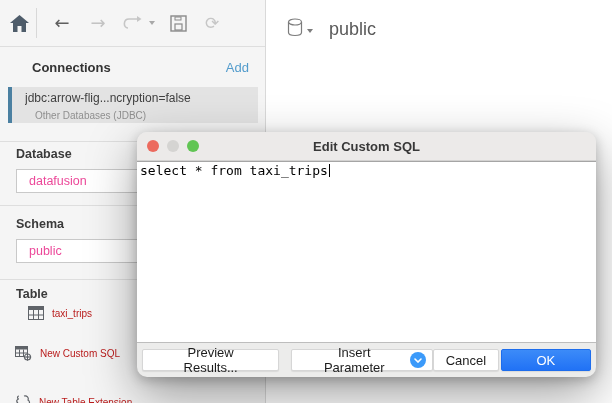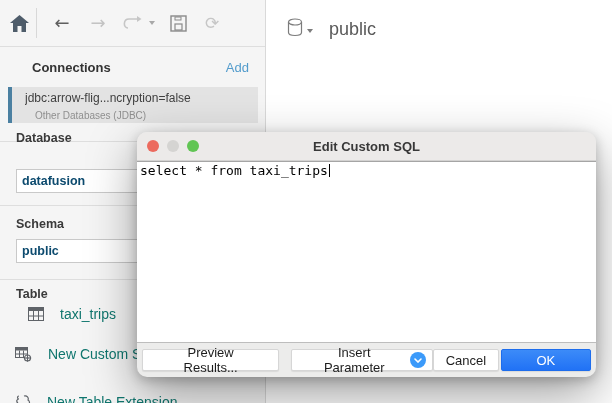--- a/index.html
+++ b/index.html
@@ -27,24 +27,24 @@
   .add-link { font-size:13px; color:#539ccc; cursor:pointer; }
 
   .conn-item { position:absolute; left:8px; top:87px; width:250px; height:36px;
                background:#e3e3e3; border-left:4px solid #4b80a1; padding:4px 4px 0 13px; }
   .conn-item-title { font-size:12px; color:#3f3f3f; white-space:nowrap; overflow:hidden; }
   .conn-item-sub { font-size:10px; color:#8f8f8f; padding-left:10px; margin-top:5px; }
 
   .sb-divider { position:absolute; left:0; width:266px; height:1px; background:#dedede; }
   .sb-label { position:absolute; left:16px; font-size:12.5px; font-weight:bold; color:#3a3a3a; }
   .sb-select { position:absolute; left:16px; width:234px; height:24px; background:#fff;
-               border:1px solid #c9c9c9; font-size:12.5px; color:#0c4a6e; display:flex;
-               align-items:center; padding-left:5px;font-weight:bold; }
-
-  .tbl-row { position:absolute; display:flex; align-items:center; gap:16px; font-size:14px; color:#0f766e; }
+               border:1px solid #c9c9c9; font-size:12.5px; color:#ec4899; display:flex;
+               align-items:center; padding-left:12px; }
+
+  .tbl-row { position:absolute; display:flex; align-items:center; gap:8px; font-size:10px; color:#b91c1c; }
   .row-icon { display:flex; align-items:center; }
 
   
   .main { position:absolute; left:267px; top:0; width:345px; height:403px; background:#fff; }
   .canvas-header { position:absolute; left:20px; top:18px; display:flex; align-items:center; }
   .db-caret { width:0; height:0; border-left:3px solid transparent; border-right:3px solid transparent;
               border-top:4px solid #7c7c7c; margin:2px 0 0 4px; }
   .schema-name { font-size:18px; color:#595959; margin-left:16px; }
 
   
@@ -121,21 +121,21 @@
       <span class="conn-title">Connections</span>
       <span class="add-link">Add</span>
     </div>
 
     <div class="conn-item">
       <div class="conn-item-title">jdbc:arrow-flig...ncryption=false</div>
       <div class="conn-item-sub">Other Databases (JDBC)</div>
     </div>
 
     <div class="sb-divider" style="top:141px;"></div>
-    <div class="sb-label" style="top:131px;">Database</div>
+    <div class="sb-label" style="top:147px;">Database</div>
     <div class="sb-select" style="top:169px;">
       <span>datafusion</span>
     </div>
 
     <div class="sb-divider" style="top:205px;"></div>
     <div class="sb-label" style="top:217px;">Schema</div>
     <div class="sb-select" style="top:239px;">
       <span>public</span>
     </div>
 

